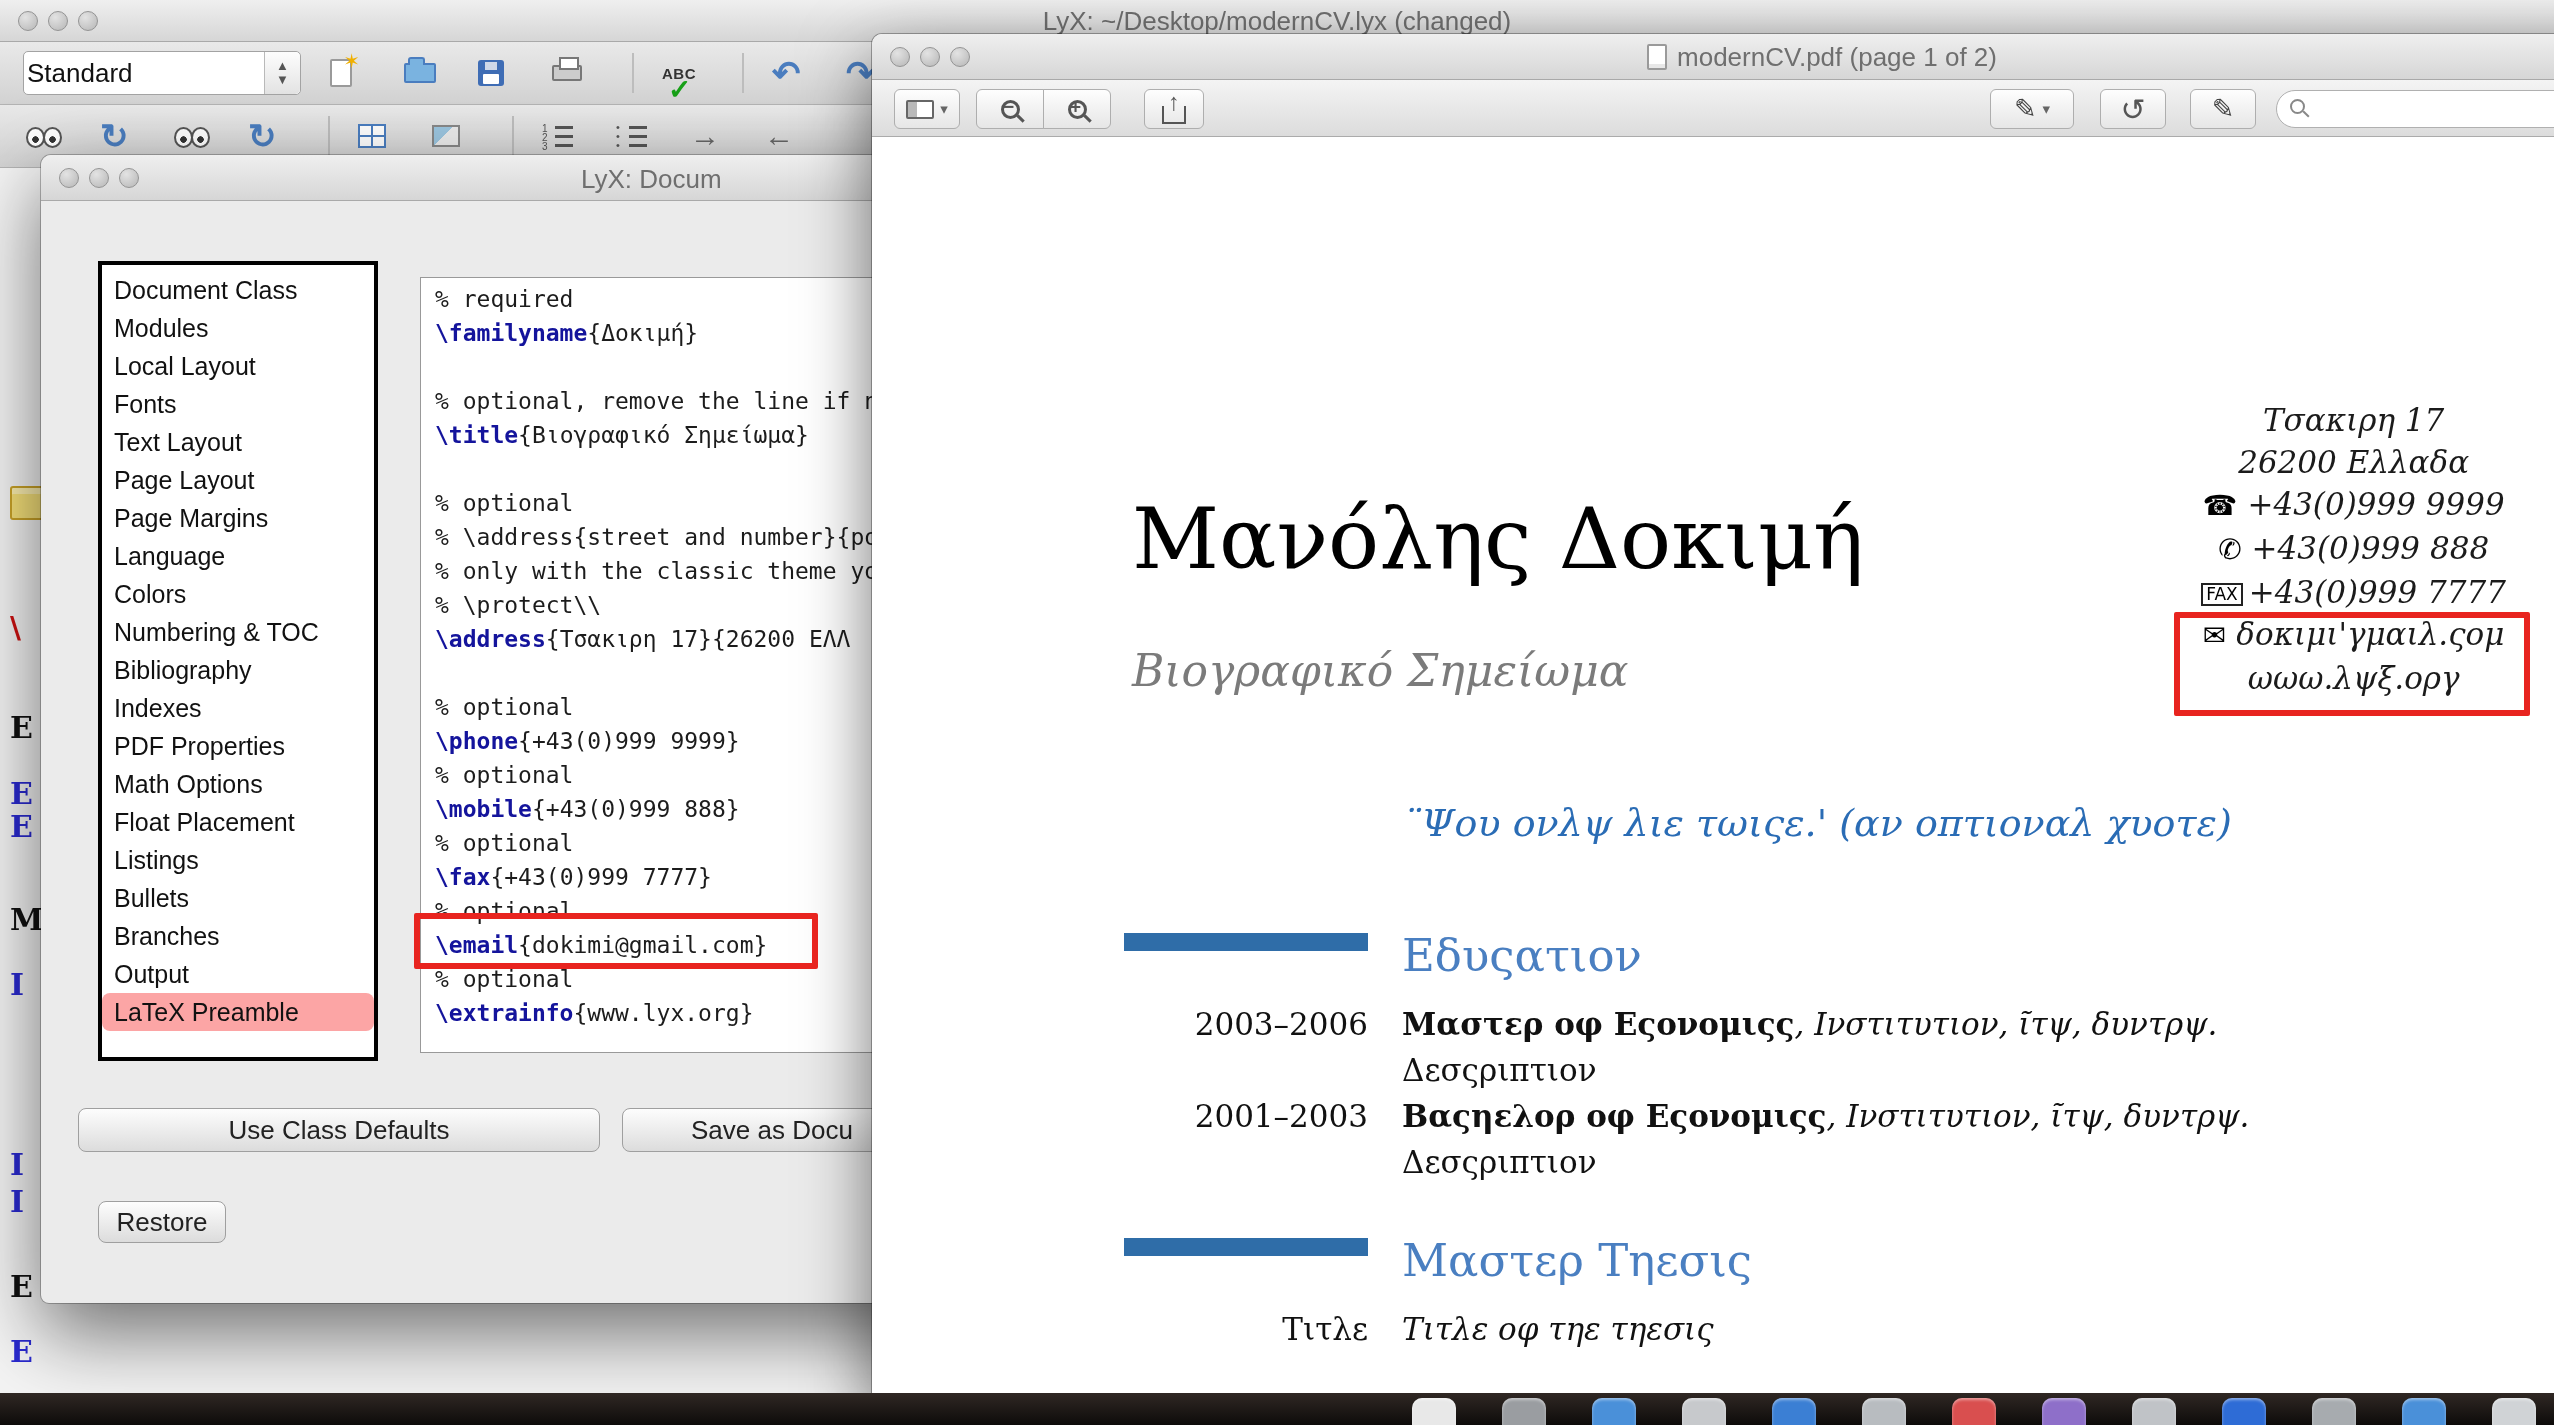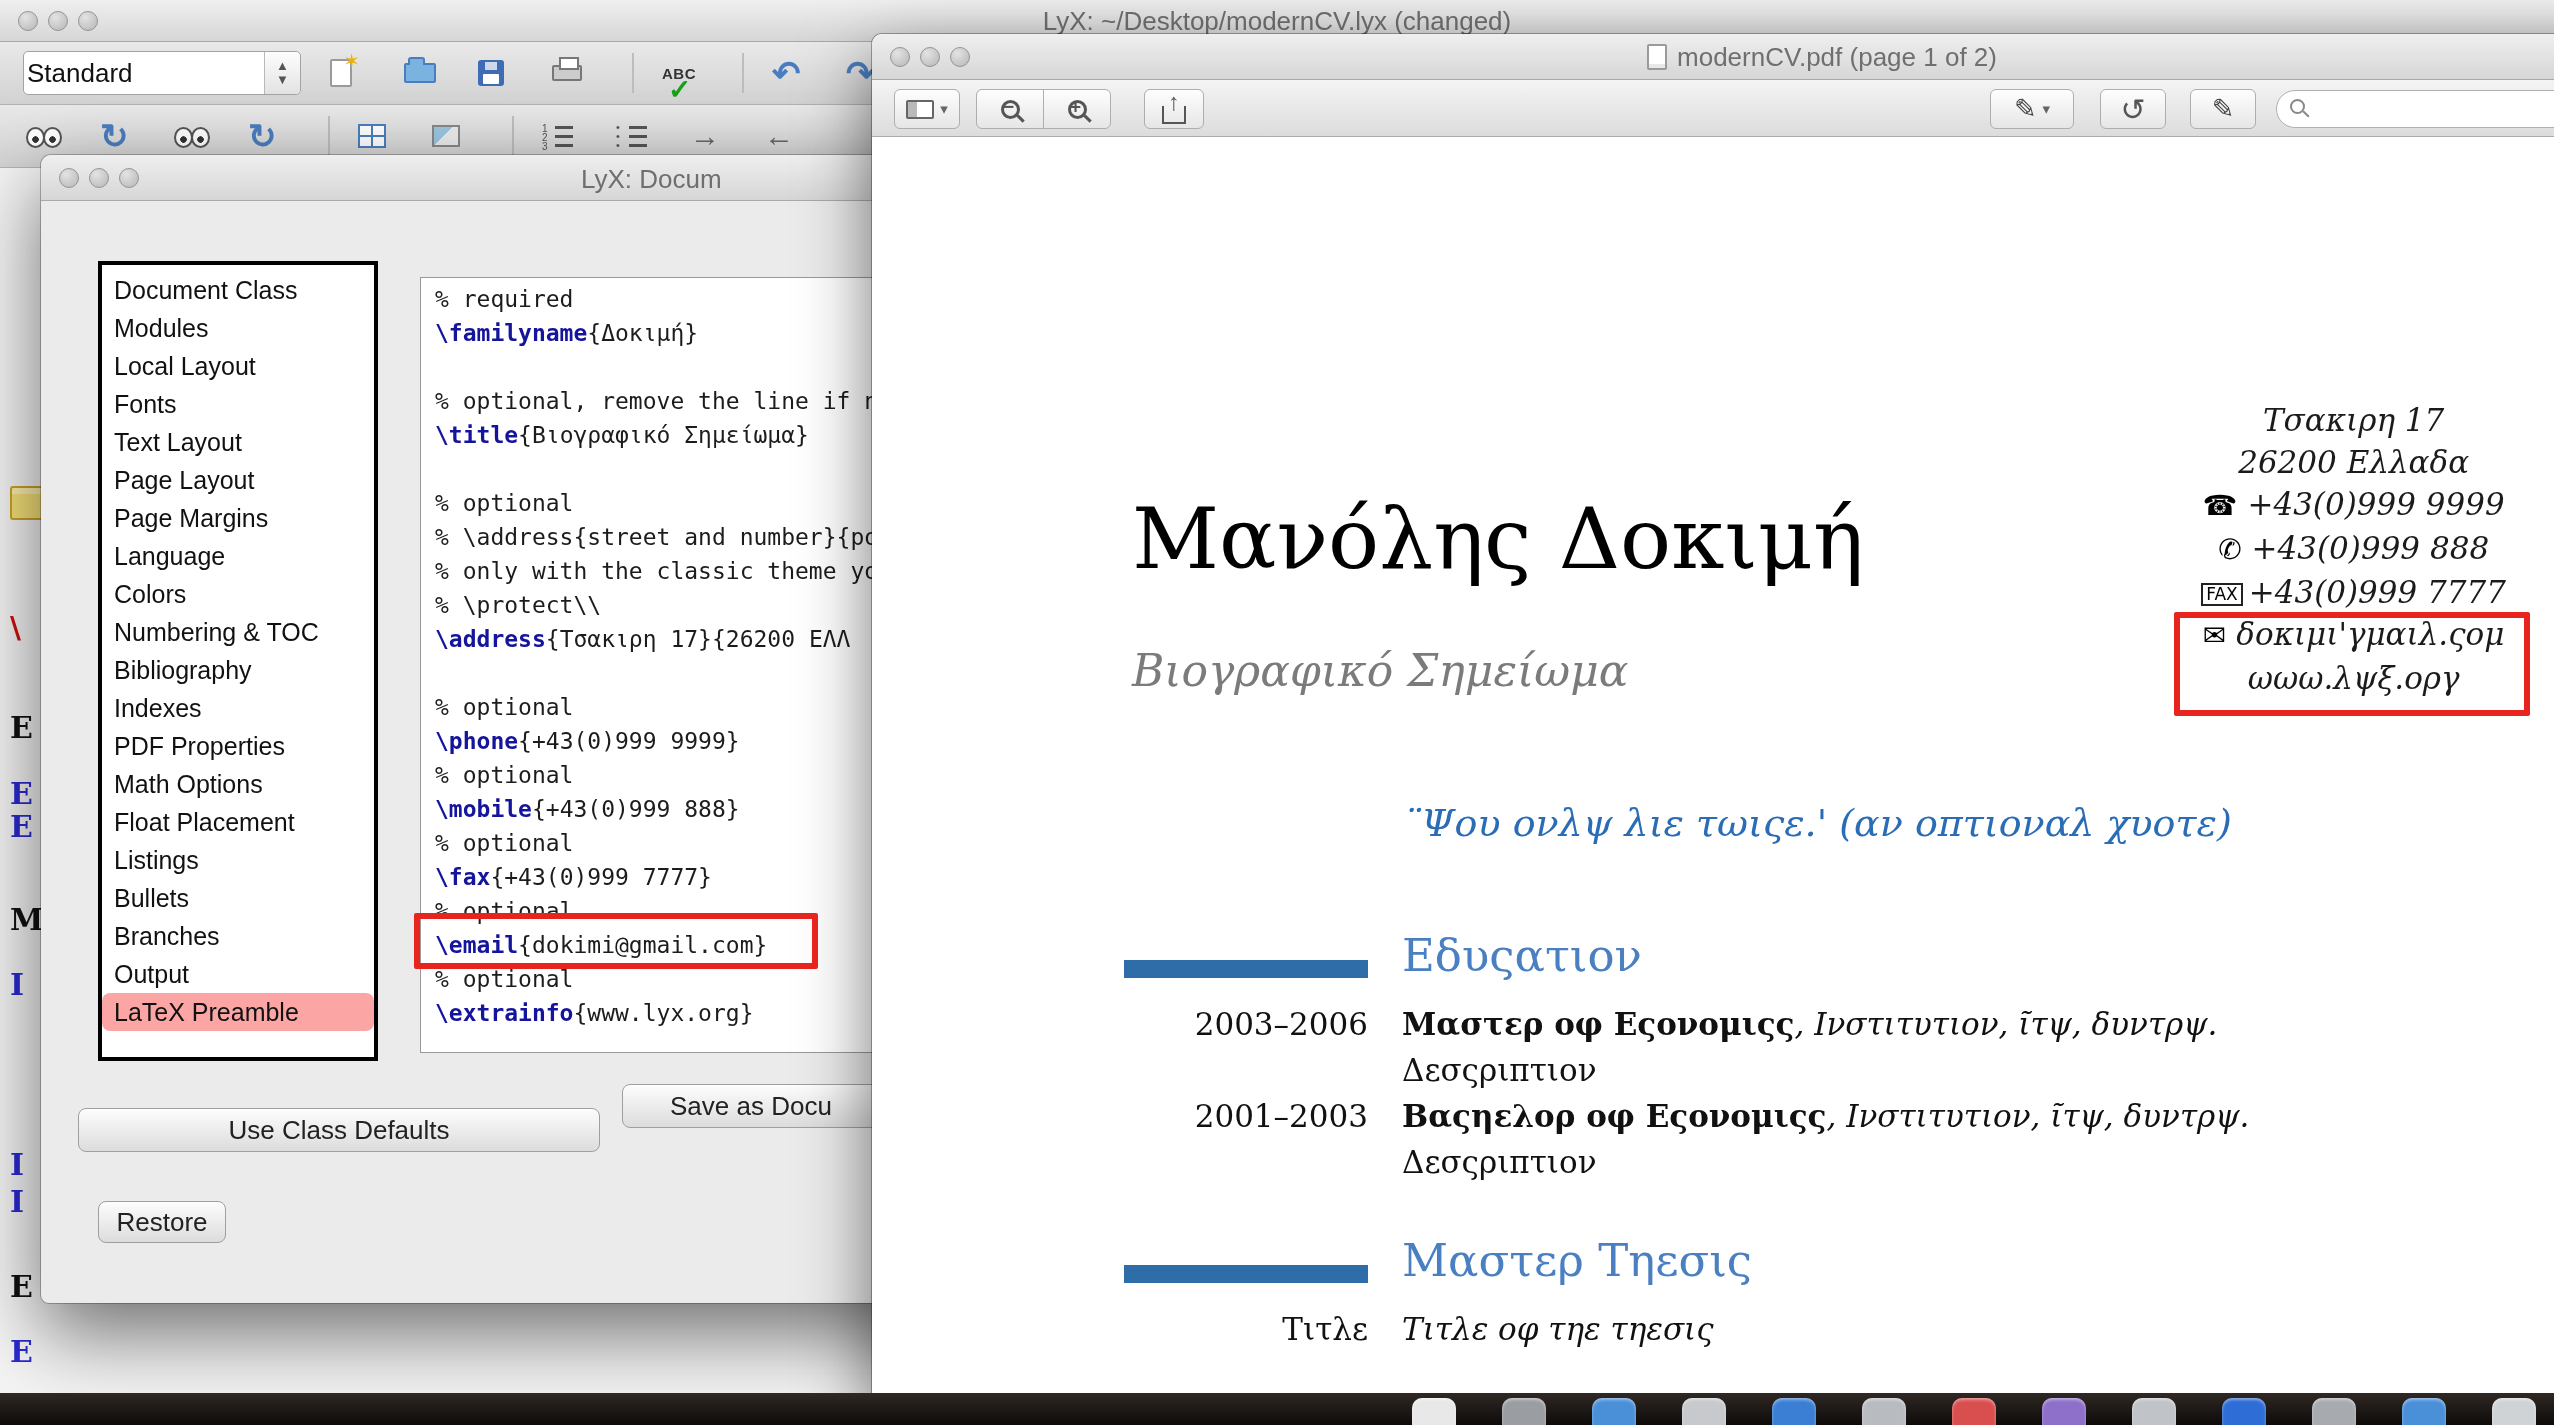--- a/index.html
+++ b/index.html
@@ -86,21 +86,21 @@
   .sb-item.sel{ background:#fca5a5;border-radius:8px;}
   .preamble{ position:absolute; left:379px; top:122px; width:800px; height:776px;
     background:#fff; border:1px solid #999; padding:4px 0 0 14px; overflow:hidden;
     font-family:"DejaVu Sans Mono", monospace; font-size:23px; line-height:34px; color:#1c1c1c;}
   .pl{ white-space:nowrap;}
   .pl .cmd{ font-weight:bold; color:var(--cmd);}
   .btn{ position:absolute; height:44px; display:flex; align-items:center; justify-content:center;
     background:linear-gradient(#fdfdfd,#dcdcdc); border:1px solid #9f9f9f; border-radius:8px;
     font-size:26px; color:#222; white-space:nowrap;}
   #btn-defaults{ left:37px; top:953px; width:522px;}
-  #btn-saveas{ left:581px; top:929px; width:470px; justify-content:flex-start; padding-left:47px;text-align:center;}
+  #btn-saveas{ left:581px; top:953px; width:470px; justify-content:flex-start; padding-left:68px;text-align:center;}
   #btn-restore{ left:57px; top:1046px; width:128px; height:42px;}
   
   .pdf-window{ position:absolute; left:872px; top:34px; width:1900px; height:1367px;
     background:#fff; border-radius:10px 10px 6px 6px; z-index:30;
     box-shadow:0 26px 70px rgba(0,0,0,.55), 0 0 0 1px rgba(0,0,0,.3);}
   .pdf-window .titlebar{ height:46px; border-radius:10px 10px 0 0;}
   .pdf-title{ display:flex; align-items:center; justify-content:center; height:46px; gap:10px;
     font-size:26px; color:#6f6f6f;}
   .i-doc{ width:20px; height:26px; background:#fff; border:2px solid #9a9a9a; border-radius:2px;
     box-shadow:inset 0 -4px 0 #e8e8e8;}
@@ -132,21 +132,21 @@
   .cv-name{ position:absolute; left:260px; top:352px; font-size:85px; color:#000; white-space:nowrap;}
   .cv-subtitle{ position:absolute; left:260px; top:508px; font-size:44px; font-style:italic; color:#7b7b7b;}
   .cv-contact{ position:absolute; top:262px; right:266px; text-align:center;
     font-size:31px; font-style:italic; line-height:42px; color:#1b1b1b;}
   .contact-icon{ font-style:normal; font-size:28px; margin-right:10px; color:#000; font-family:"DejaVu Sans",sans-serif;}
   .fax-box{ display:inline-block; border:2px solid #222; font-size:17px; line-height:1.1; padding:0 3px;
     font-style:normal; font-family:"DejaVu Sans",sans-serif; margin-right:6px; vertical-align:3px; color:#000;}
   .cv-quote{ position:absolute; left:260px; top:664px; width:1370px; text-align:center;
     font-style:italic; font-size:38px; color:var(--quote);}
   .cv-sections{ position:absolute; left:252px; top:796px; width:1406px; font-size:31px;}
-  .sec-head{ display:flex; align-items:flex-end; margin-bottom:28px;}
+  .sec-head{ display:flex; align-items:flex-start; margin-bottom:28px;}
   .sec-head:not(:first-child){ margin-top:58px;}
   .sec-bar{ width:244px; height:18px; background:var(--accent); flex:none;}
   .sec-title{ margin-left:34px; font-size:45px; line-height:1; color:var(--sec-title); white-space:nowrap;}
   .cv-row{ display:flex; margin-bottom:10px;}
   .cv-date{ width:244px; text-align:right; flex:none;}
   .cv-content{ margin-left:34px; white-space:nowrap;}
   .cv-content b{ font-weight:bold;}
   .cv-content i{ font-style:italic;}
   
   .annotation{ position:absolute; border:6px solid var(--red); border-radius:2px; z-index:80;}

